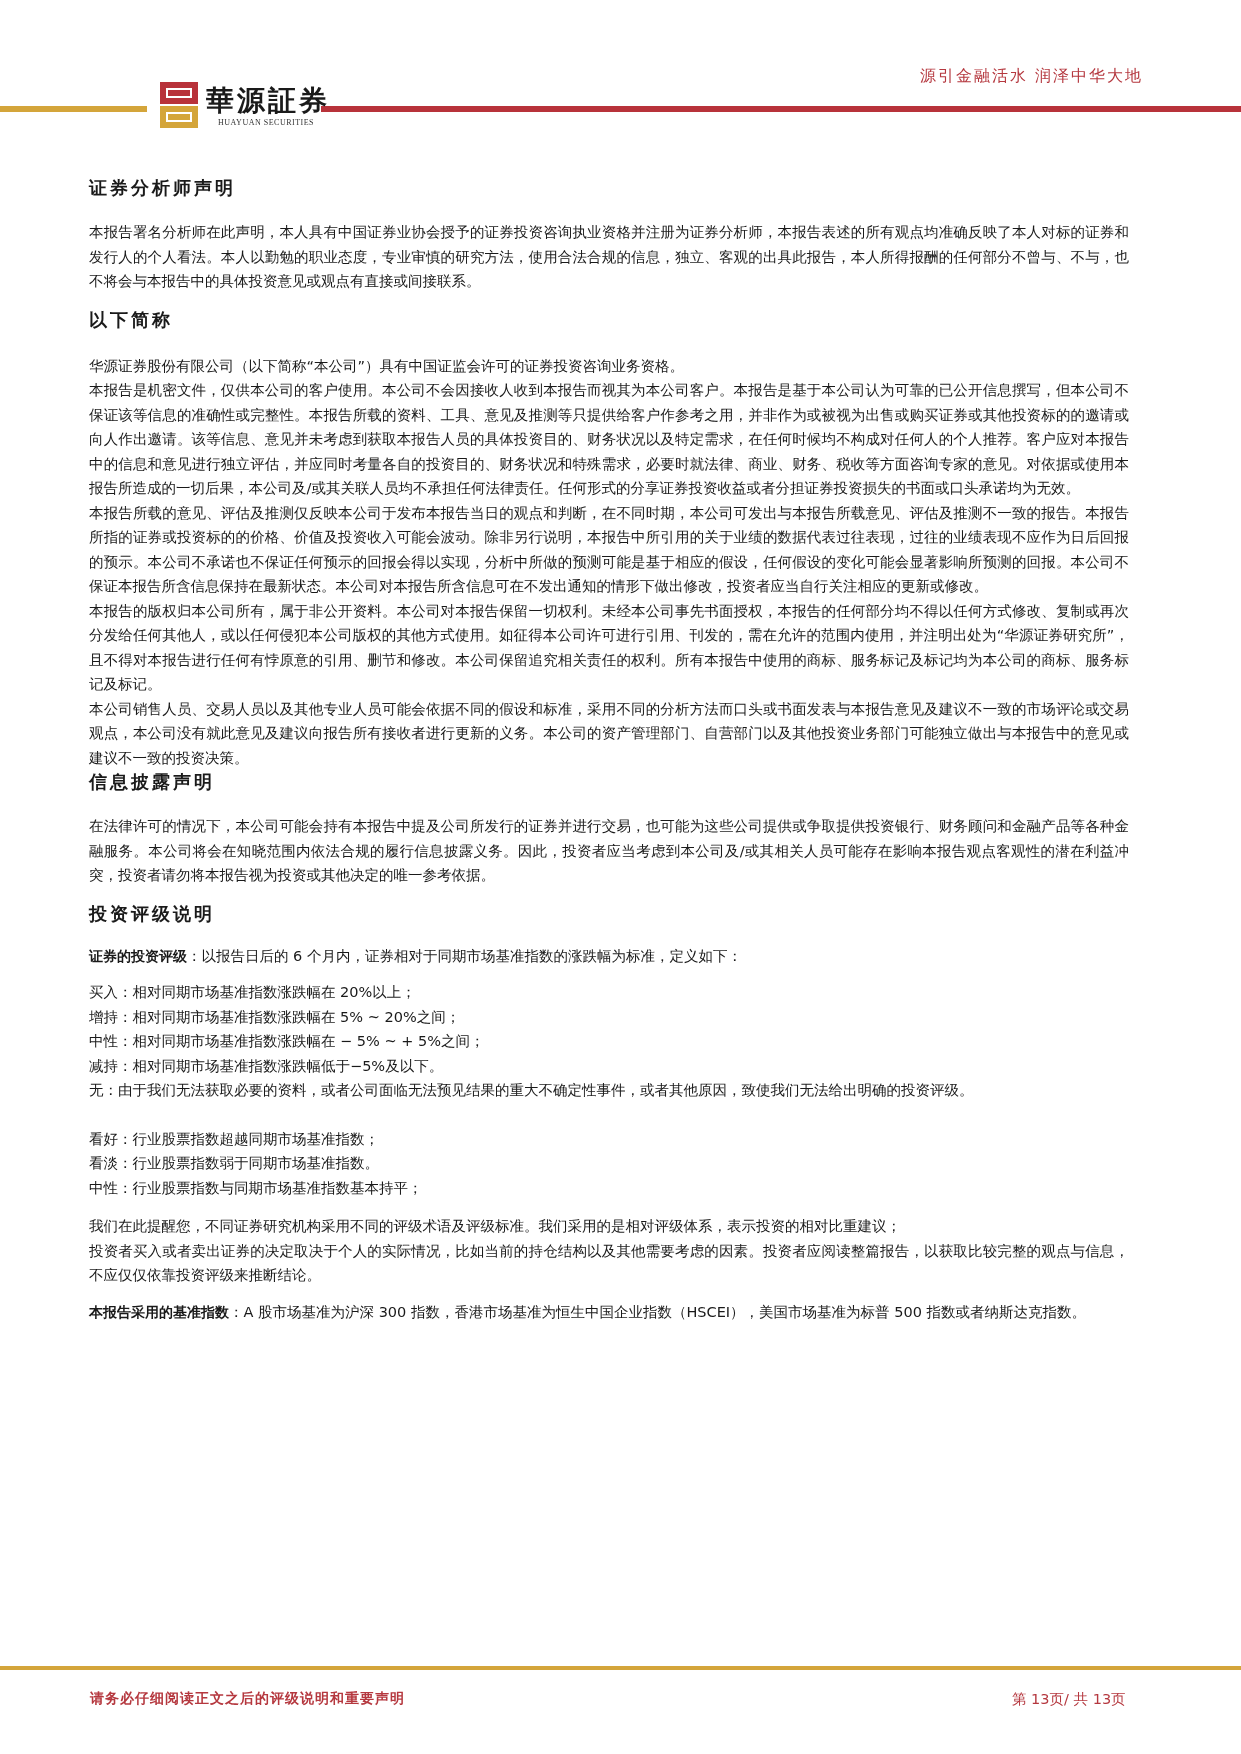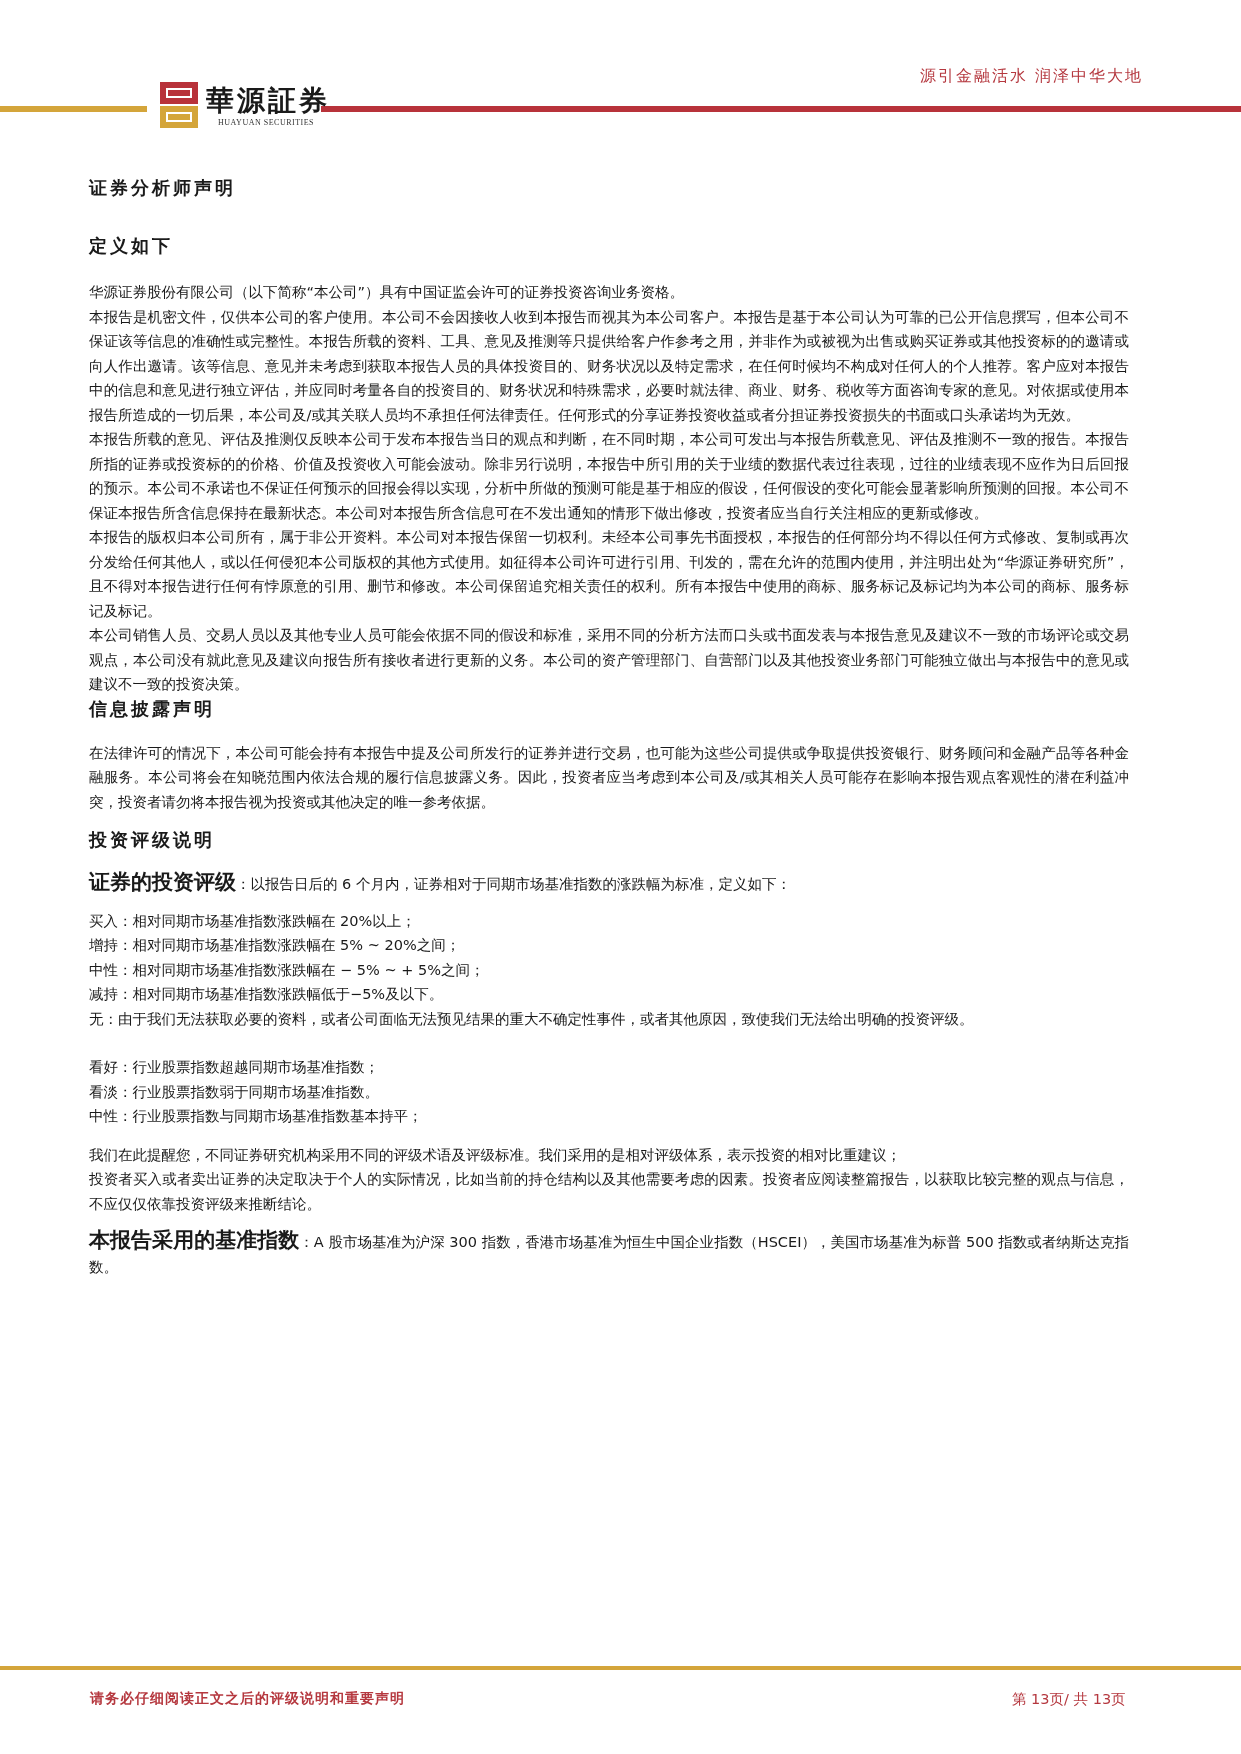--- a/index.html
+++ b/index.html
@@ -18,21 +18,21 @@
     content: ""; position: absolute; left: 6px; top: 6px; width: 26px; height: 10px; border: 2px solid #fff; box-sizing: border-box; }
   .logo-cn { position: absolute; left: 46px; top: 0; font-family: "DejaVu Serif", "Liberation Serif", serif;
              font-size: 28px; font-weight: bold; color: #1a1a1a; letter-spacing: 3px; white-space: nowrap; }
   .logo-en { position: absolute; left: 58px; top: 36px; font-family: "Liberation Serif", serif;
              font-size: 8px; color: #333; letter-spacing: 0.5px; white-space: nowrap; }
 
   .content { position: absolute; left: 89px; top: 152px; width: 1040px; }
   h2 { font-family: "DejaVu Serif", "Liberation Serif", serif; font-size: 18px; font-weight: bold;
        margin: 0; letter-spacing: 3px; color: #1a1a1a; }
   p { font-size: 14.5px; line-height: 24.5px; margin: 0; text-align: justify; color: #1a1a1a; }
-  .bold-lead { font-weight: bold; font-size: 21px; }
+  .bold-lead { font-weight: bold; font-size: 14px; }
 
   .footer-line { position: absolute; left: 0; top: 1666px; width: 1241px; height: 4px; background: #d4a53a; }
   .footer-left { position: absolute; left: 90px; top: 1690px; font-family: "DejaVu Serif", "Liberation Serif", serif;
                  font-size: 14px; font-weight: bold; color: #b5383f; letter-spacing: 1px; }
   .footer-right { position: absolute; left: 1012px; top: 1690px; font-size: 14.5px; color: #b5383f; }
 </style>
 </head>
 <body>
 
 <div class="header">
@@ -46,22 +46,23 @@
     </div>
     <div class="logo-cn">華源証券</div>
     <div class="logo-en">HUAYUAN SECURITIES</div>
   </div>
 </div>
 
 <div class="content">
 
   <h2 style="margin-top:24px;">证券分析师声明</h2>
   <div style="height:20px"></div>
+  <p>本报告署名分析师在此声明，本人具有中国证券业协会授予的证券投资咨询执业资格并注册为证券分析师，本报告表述的所有观点均准确反映了本人对标的证券和发行人的个人看法。本人以勤勉的职业态度，专业审慎的研究方法，使用合法合规的信息，独立、客观的出具此报告，本人所得报酬的任何部分不曾与、不与，也不将会与本报告中的具体投资意见或观点有直接或间接联系。</p>
 
-  <h2 style="margin-top:14px;">定义如下</h2>
+  <h2 style="margin-top:14px;">以下简称</h2>
   <div style="height:22px"></div>
   <p>华源证券股份有限公司（以下简称“本公司”）具有中国证监会许可的证券投资咨询业务资格。</p>
   <p>本报告是机密文件，仅供本公司的客户使用。本公司不会因接收人收到本报告而视其为本公司客户。本报告是基于本公司认为可靠的已公开信息撰写，但本公司不保证该等信息的准确性或完整性。本报告所载的资料、工具、意见及推测等只提供给客户作参考之用，并非作为或被视为出售或购买证券或其他投资标的的邀请或向人作出邀请。该等信息、意见并未考虑到获取本报告人员的具体投资目的、财务状况以及特定需求，在任何时候均不构成对任何人的个人推荐。客户应对本报告中的信息和意见进行独立评估，并应同时考量各自的投资目的、财务状况和特殊需求，必要时就法律、商业、财务、税收等方面咨询专家的意见。对依据或使用本报告所造成的一切后果，本公司及/或其关联人员均不承担任何法律责任。任何形式的分享证券投资收益或者分担证券投资损失的书面或口头承诺均为无效。</p>
   <p>本报告所载的意见、评估及推测仅反映本公司于发布本报告当日的观点和判断，在不同时期，本公司可发出与本报告所载意见、评估及推测不一致的报告。本报告所指的证券或投资标的的价格、价值及投资收入可能会波动。除非另行说明，本报告中所引用的关于业绩的数据代表过往表现，过往的业绩表现不应作为日后回报的预示。本公司不承诺也不保证任何预示的回报会得以实现，分析中所做的预测可能是基于相应的假设，任何假设的变化可能会显著影响所预测的回报。本公司不保证本报告所含信息保持在最新状态。本公司对本报告所含信息可在不发出通知的情形下做出修改，投资者应当自行关注相应的更新或修改。</p>
   <p>本报告的版权归本公司所有，属于非公开资料。本公司对本报告保留一切权利。未经本公司事先书面授权，本报告的任何部分均不得以任何方式修改、复制或再次分发给任何其他人，或以任何侵犯本公司版权的其他方式使用。如征得本公司许可进行引用、刊发的，需在允许的范围内使用，并注明出处为“华源证券研究所”，且不得对本报告进行任何有悖原意的引用、删节和修改。本公司保留追究相关责任的权利。所有本报告中使用的商标、服务标记及标记均为本公司的商标、服务标记及标记。</p>
   <p>本公司销售人员、交易人员以及其他专业人员可能会依据不同的假设和标准，采用不同的分析方法而口头或书面发表与本报告意见及建议不一致的市场评论或交易观点，本公司没有就此意见及建议向报告所有接收者进行更新的义务。本公司的资产管理部门、自营部门以及其他投资业务部门可能独立做出与本报告中的意见或建议不一致的投资决策。</p>
 
   <h2 style="margin-top:0;">信息披露声明</h2>
   <div style="height:20px"></div>
   <p>在法律许可的情况下，本公司可能会持有本报告中提及公司所发行的证券并进行交易，也可能为这些公司提供或争取提供投资银行、财务顾问和金融产品等各种金融服务。本公司将会在知晓范围内依法合规的履行信息披露义务。因此，投资者应当考虑到本公司及/或其相关人员可能存在影响本报告观点客观性的潜在利益冲突，投资者请勿将本报告视为投资或其他决定的唯一参考依据。</p>

